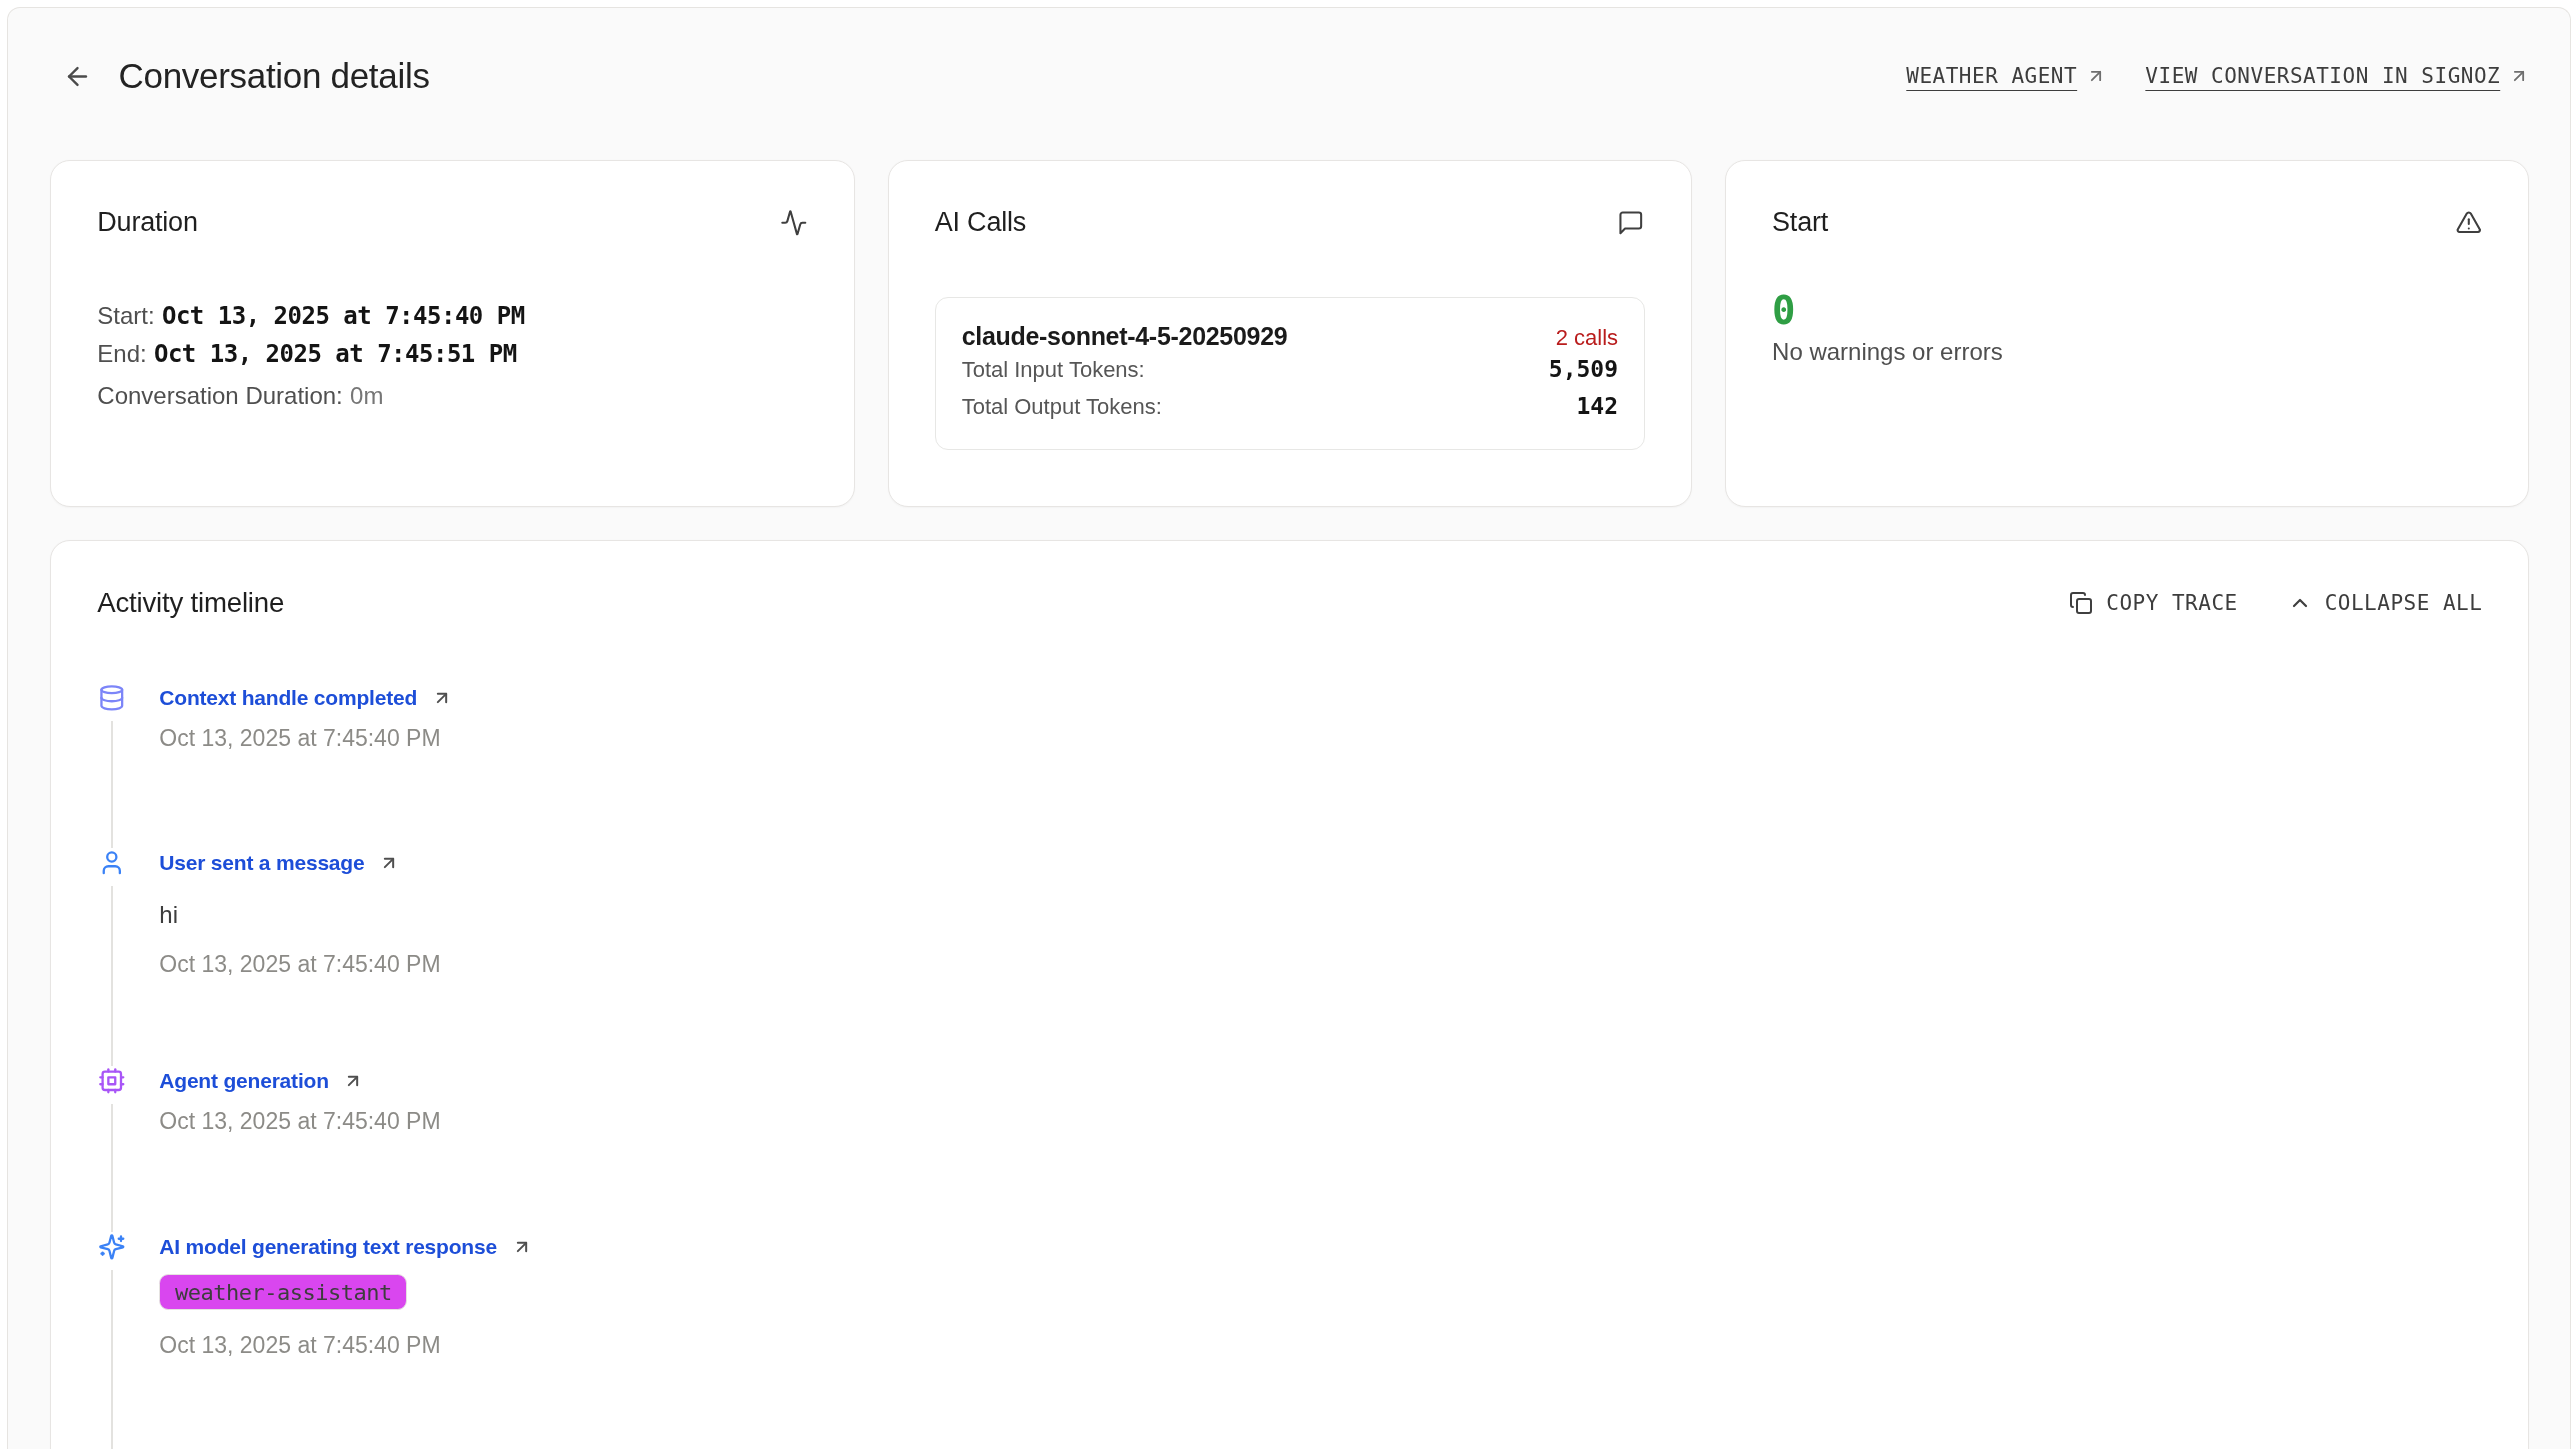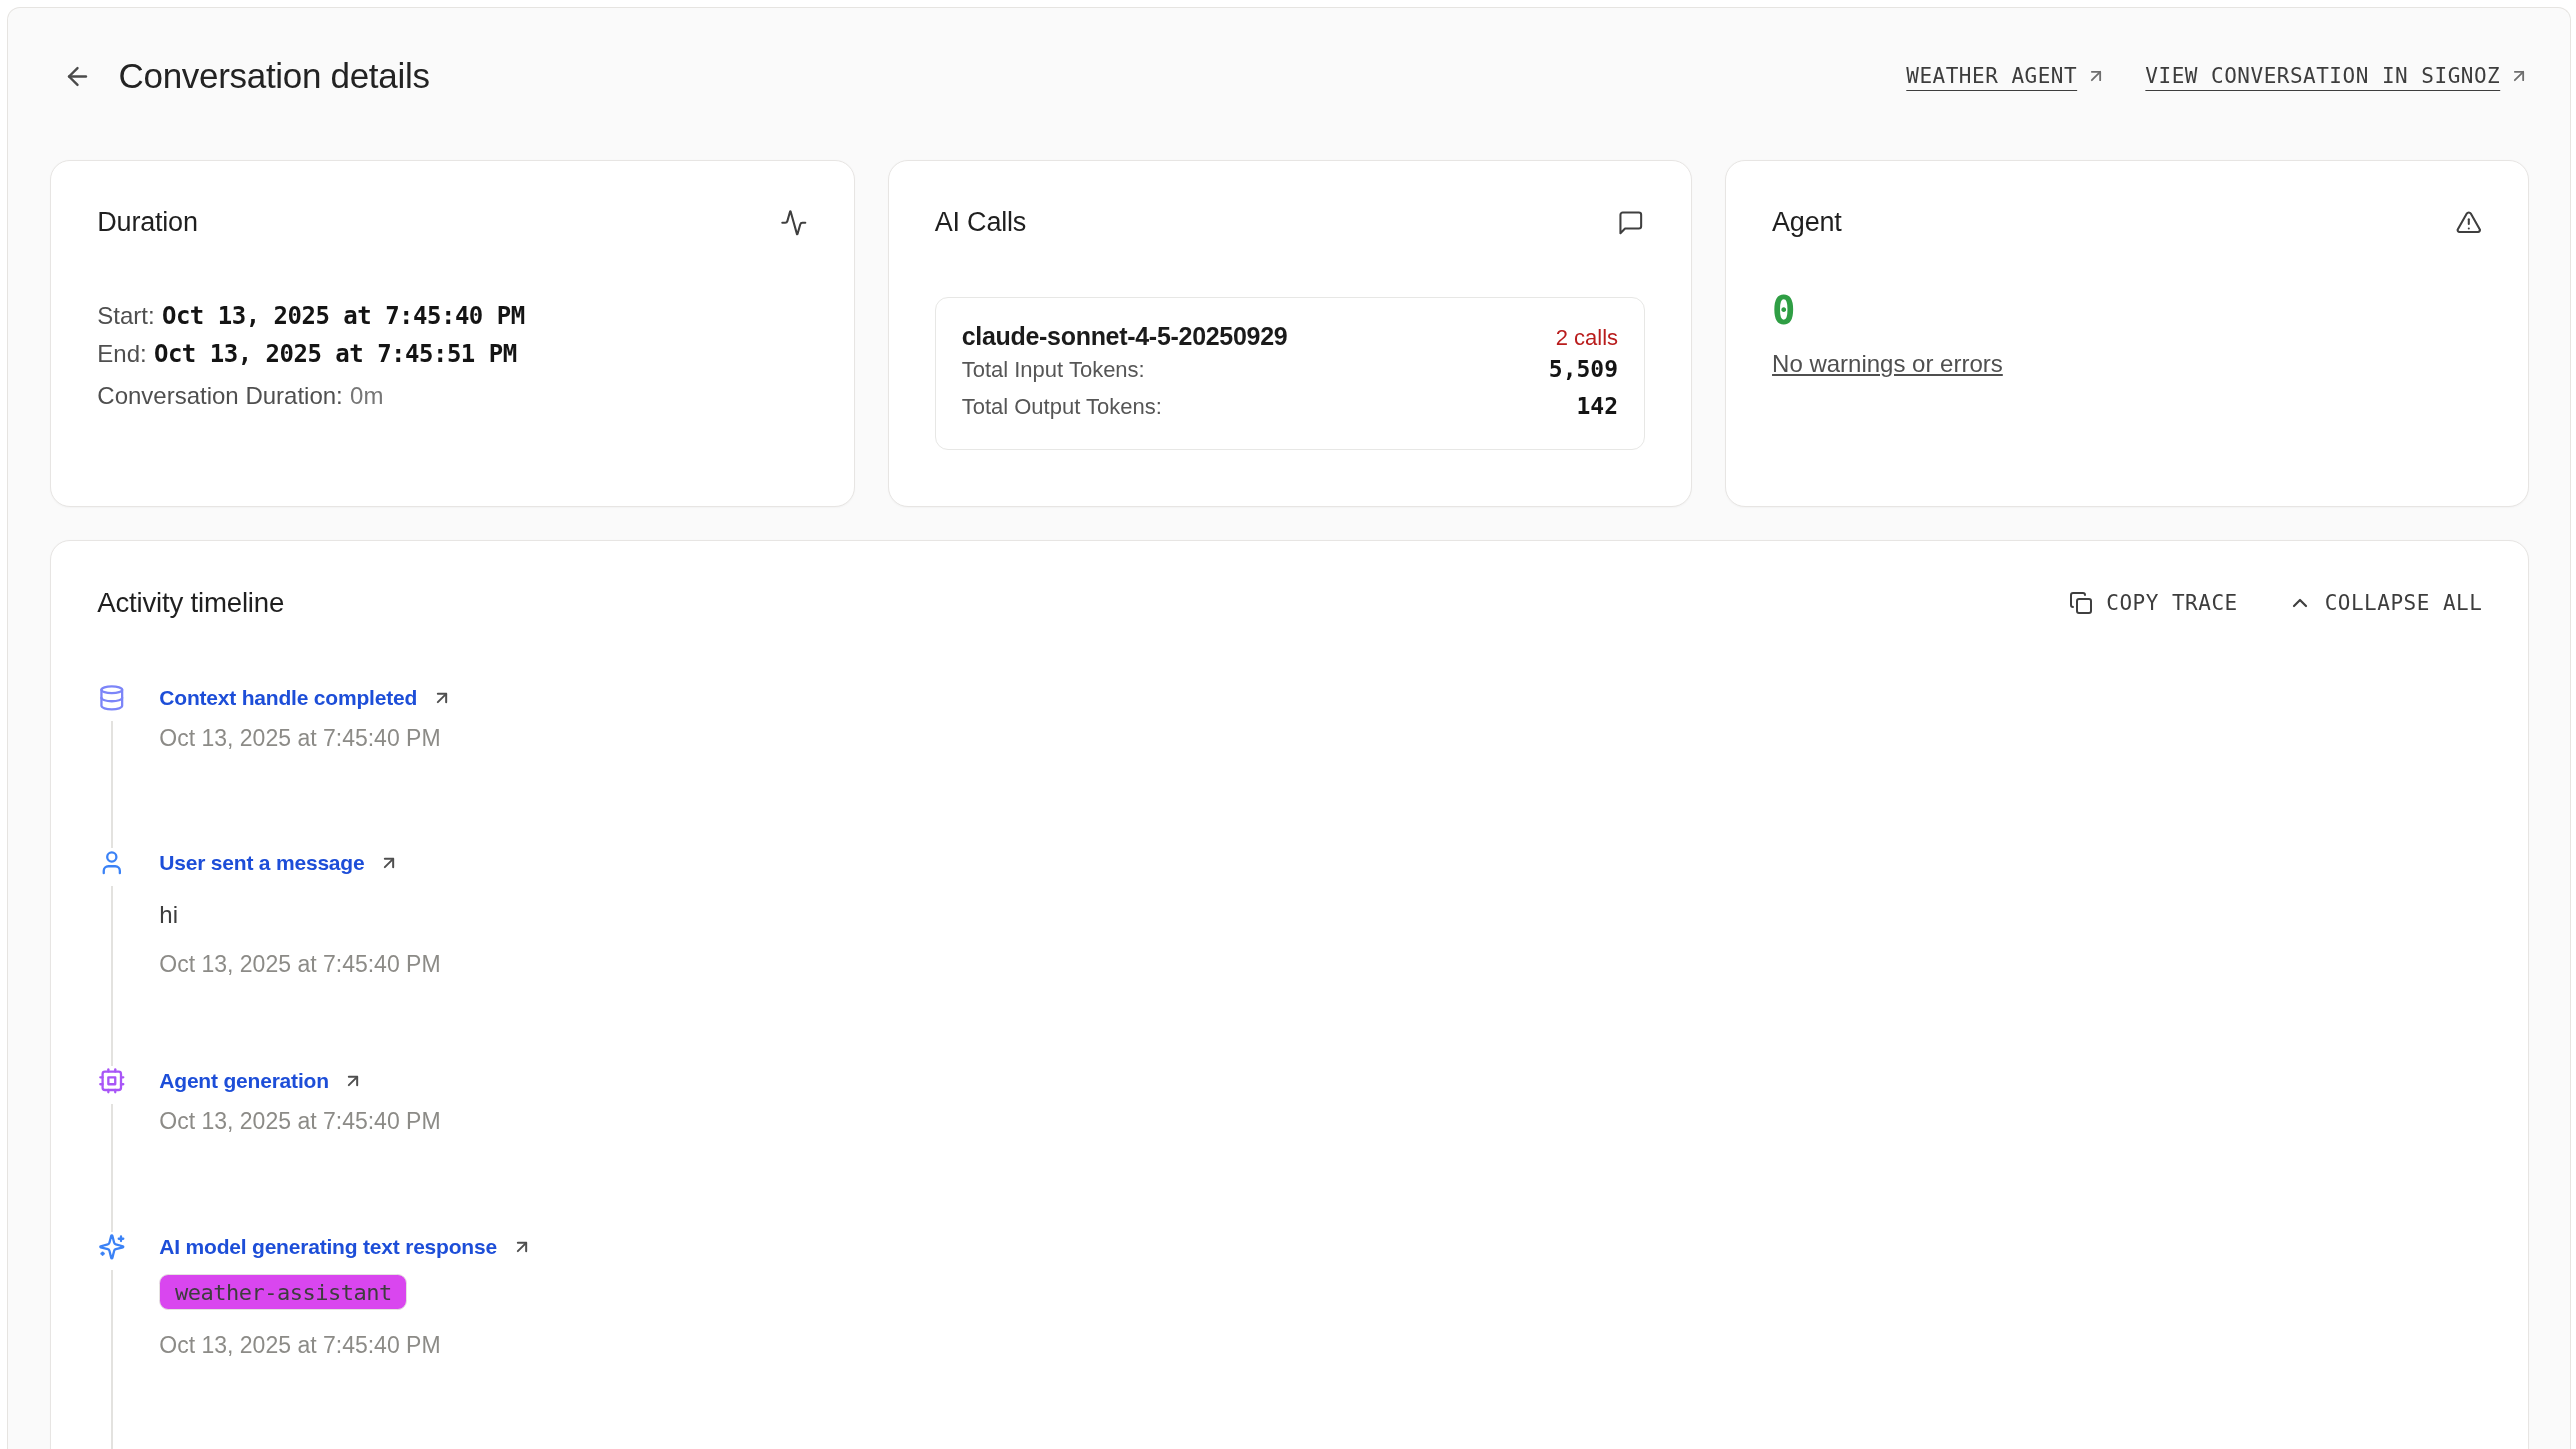--- a/index.html
+++ b/index.html
@@ -43,21 +43,21 @@
   .model-box { margin-top:59px; border:1.4px solid #e7e7e5; border-radius:13px; padding:24px 26px; }
   .model-row { display:flex; align-items:baseline; justify-content:space-between; }
   .model-name { font-size:25px; font-weight:600; color:#1b1b1b; letter-spacing:-0.3px; }
   .model-calls { font-size:22px; color:#b91c1c; }
   .tok-row { display:flex; align-items:baseline; justify-content:space-between; line-height:37px; }
   .tok-row:first-of-type { margin-top:18.4px; }
   .tok-lbl { font-size:22px; color:#565656; }
   .tok-val { font-family:"DejaVu Sans Mono", monospace; font-size:23px; font-weight:600; color:#141414; }
 
   .alert-zero { margin-top:53px; font-size:39px; font-weight:600; color:#2f9e44; line-height:1; }
-  .alert-msg { margin-top:20px; font-size:24px; color:#4f4f4f;text-decoration:underline; }
+  .alert-msg { margin-top:8px; font-size:24px; color:#4f4f4f; }
 
   
   .timeline { margin-top:33px; min-height:1102px; padding:46px; }
   .tl-head { display:flex; align-items:center; justify-content:space-between; }
   .tl-title { font-size:27.6px; font-weight:500; color:#1f1f1f; letter-spacing:-0.2px; }
   .tl-actions { display:flex; align-items:flex-end; gap:50px; }
   .tl-btn { display:flex; align-items:center; gap:13px; background:none; border:none; cursor:pointer; }
   .tl-btn .lbl { font-family:"DejaVu Sans Mono", monospace; font-size:21px; color:#3d3d3d; letter-spacing:0.5px; }
   .tl-btn svg { color:#3f3f3f; }
 
@@ -148,21 +148,21 @@
           </div>
           <div class="tok-row">
             <span class="tok-lbl">Total Output Tokens:</span>
             <span class="tok-val">142</span>
           </div>
         </div>
       </div>
 
       <div class="card stat-card">
         <div class="card-head">
-          <h2 class="card-title">Agent</h2>
+          <h2 class="card-title">Start</h2>
           <svg width="27.6" height="27.6" viewBox="0 0 24 24" fill="none" stroke="currentColor" stroke-width="1.8" stroke-linecap="round" stroke-linejoin="round">
               <path d="m21.73 18-8-14a2 2 0 0 0-3.48 0l-8 14A2 2 0 0 0 4 20h16a2 2 0 0 0 1.73-2Z"></path>
               <path d="M12 9v4"></path>
               <path d="M12 17h.01"></path>
             </svg>
         </div>
         <div class="alert-zero mono">0</div>
         <div class="alert-msg">No warnings or errors</div>
       </div>
     </section>

